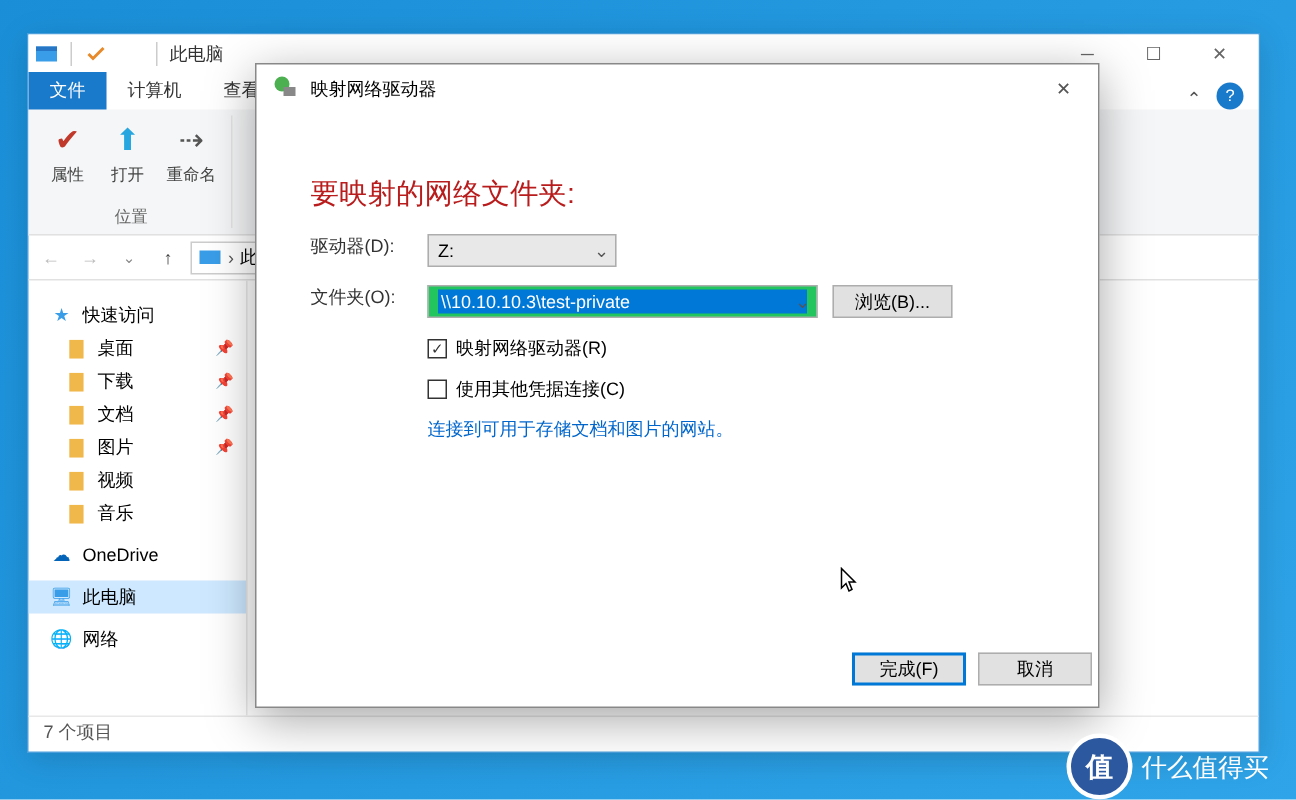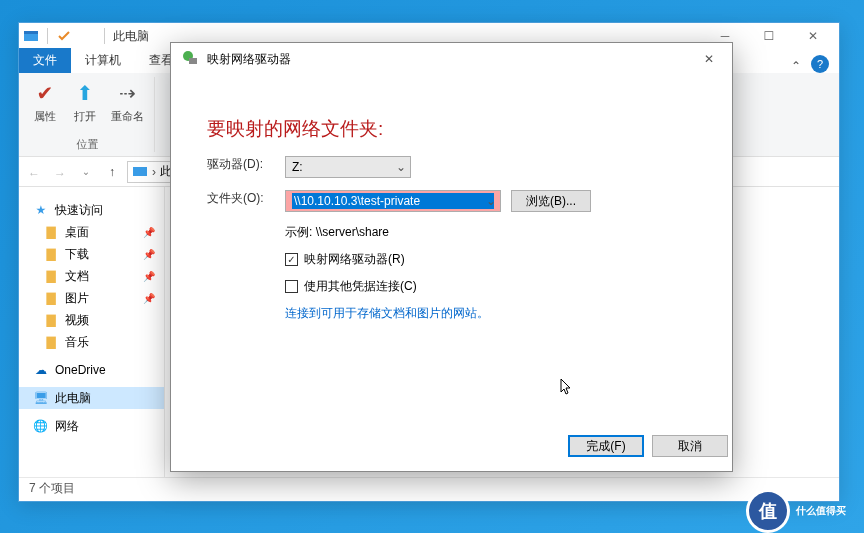--- a/index.html
+++ b/index.html
@@ -38,21 +38,21 @@
 .dialog{position:absolute;left:170px;top:42px;width:563px;height:430px;background:#fff;border:1px solid #888;box-shadow:0 8px 30px rgba(0,0,0,.35)}
 .dlg-title{height:32px;display:flex;align-items:center;padding:0 10px;gap:8px}
 .dlg-title .close{margin-left:auto;width:26px;height:26px;display:flex;align-items:center;justify-content:center;color:#555}
 .dlg-body{padding:10px 36px}
 .dlg-h{color:#b91c1c;font-size:19px;margin:31px 0 14px}
 .dlg-p{color:#333;margin-bottom:22px}
 .frow{display:flex;align-items:flex-start;margin-bottom:12px}
 .flbl{width:78px;color:#333}
 .combo{height:22px;border:1px solid #adadad;background:#e8e8e8;display:flex;align-items:center;padding:0 6px;position:relative}
 .combo.drive{width:126px}
-.combo.path{width:216px;background:#fca5a5}
+.combo.path{width:260px;background:#22c55e}
 .combo.path input{border:0;width:100%;background:#0078d7;color:#fff;padding:1px 2px;outline:none}
 .combo .chev{position:absolute;right:4px;color:#555}
 .btn{height:22px;padding:0 14px;border:1px solid #adadad;background:#e1e1e1;display:inline-flex;align-items:center;margin-left:10px}
 .hintcol{margin-left:78px}
 .hintcol>div{margin-bottom:10px}
 .chk{display:flex;align-items:center;gap:6px}
 .chk .box{width:13px;height:13px;border:1px solid #333;display:inline-flex;align-items:center;justify-content:center;font-size:10px;color:#333}
 .link{color:#0066cc}
 .dlg-foot{position:absolute;bottom:14px;right:4px;display:flex;gap:8px}
 .dlg-foot .btn{min-width:76px;justify-content:center;margin:0}
@@ -208,21 +208,20 @@
     </div>
     <div class="frow">
       <div class="flbl">文件夹(O):</div>
       <div class="combo path">
         <input value="\\10.10.10.3\test-private" style="">
         <span class="chev">⌄</span>
       </div>
       <div class="btn">浏览(B)...</div>
     </div>
     <div class="hintcol">
-      <div>示例: \\server\share</div>
       <div class="chk">
         <span class="box">✓</span>
         <span>映射网络驱动器(R)</span>
       </div>
       <div class="chk">
         <span class="box"></span>
         <span>使用其他凭据连接(C)</span>
       </div>
       <div class="link">连接到可用于存储文档和图片的网站。</div>
     </div>
@@ -234,14 +233,14 @@
 </div>
 
 <div class="cursor">
   <svg width="14" height="18" viewBox="0 0 14 18">
       <path d="M1 1 L1 14 L4 11 L6 16 L8 15 L6 10 L10 10 Z" fill="#fff" stroke="#000"></path>
     </svg>
 </div>
 
 <div class="watermark">
   <div class="logo">值</div>
-  <span style="font-size:10px;font-weight:bold">什么值得买</span>
+  <span style="font-size:17px;font-weight:normal">什么值得买</span>
 </div>
 
 </body></html>

